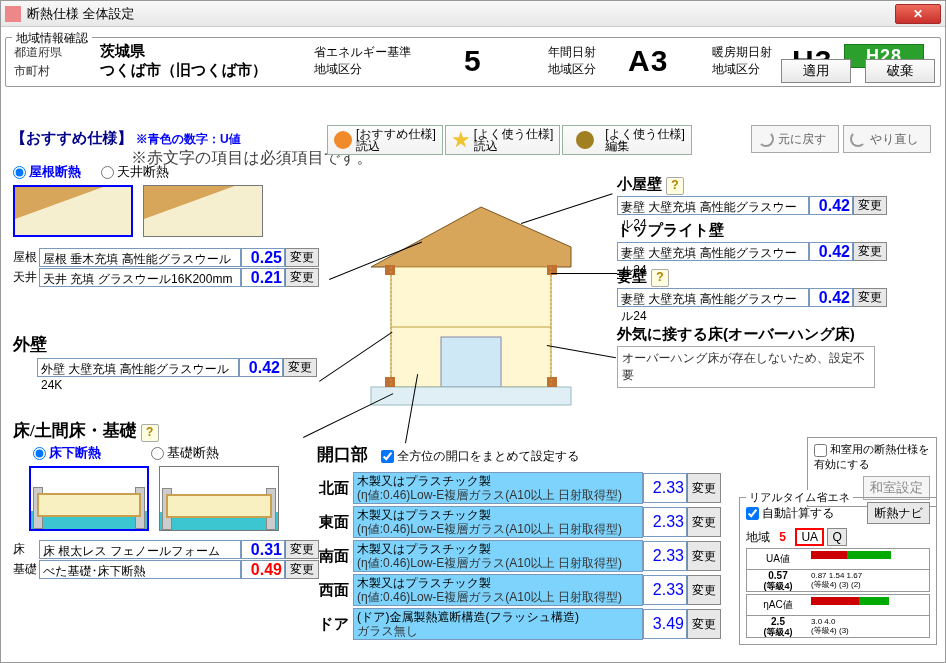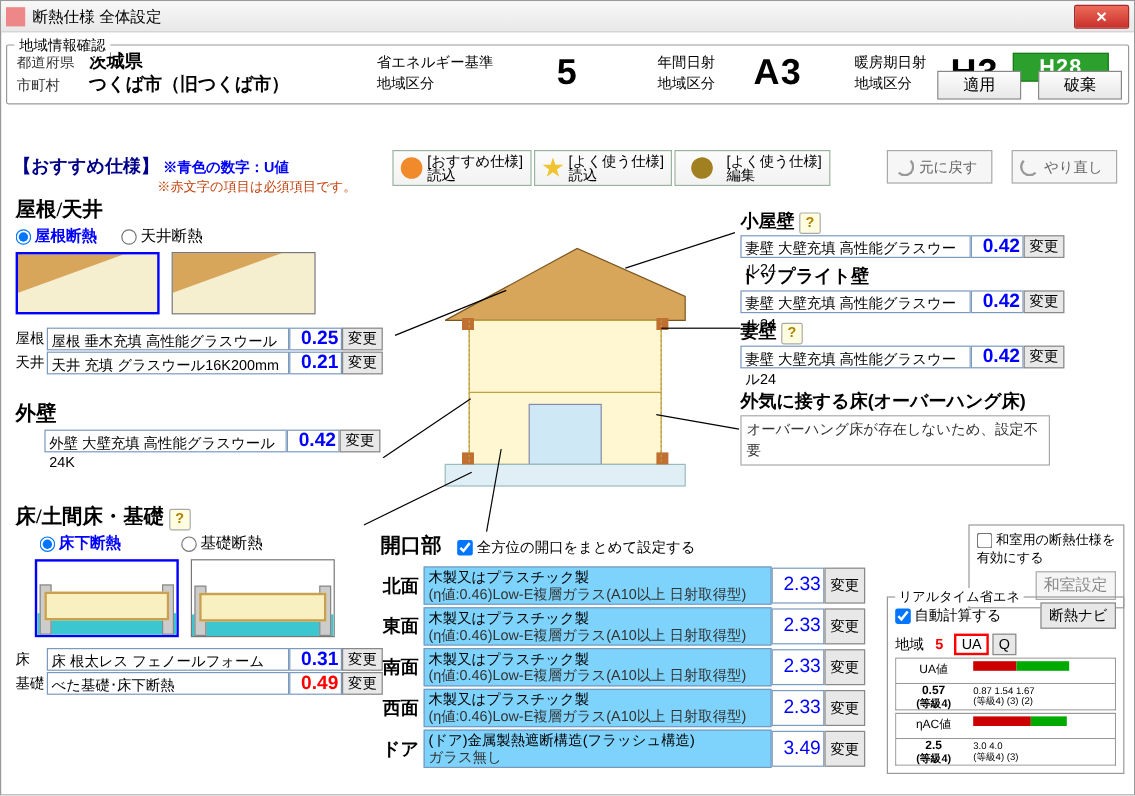--- a/index.html
+++ b/index.html
@@ -8,35 +8,35 @@
     .titlebar { height: 26px; background: linear-gradient(#f8f8f8,#e8e8e8); display: flex; align-items: center; padding: 0 4px; border-bottom: 1px solid #ccc; }
     .titlebar .icon { width: 16px; height: 16px; background: #e88; margin-right: 6px; }
     .titlebar .title { flex: 1; font-size: 13px; }
     .close-btn { width: 46px; height: 20px; background: linear-gradient(#ed6b5a,#c9302c); color: #fff; border: 1px solid #a52a2a; border-radius: 2px; display: flex; align-items: center; justify-content: center; font-weight: bold; cursor: pointer; }
     .content { padding: 4px; position: relative; }
 
     .region-box { border: 1px solid #999; border-radius: 2px; padding: 4px 8px 6px; position: relative; margin-top: 6px; }
     .region-box .caption { position: absolute; top: -8px; left: 6px; background: #fff; padding: 0 4px; font-size: 12px; }
     .region-row { display: flex; align-items: flex-end; gap: 4px; }
     .region-row .lbl { width: 56px; color: #333; }
-    .region-row .val { font-weight: bold; font-size: 15px; min-width: 140px; }
+    .region-row .val { font-weight: bold; font-size: 15px; min-width: 140px; margin-left: 26px; }
     .big-code { font-size: 30px; font-weight: bold; letter-spacing: 1px; min-width: 44px; text-align: left; }
     .h28 { position: absolute; top: 6px; right: 16px; width: 80px; height: 24px; background: #2ca02c; color: #fff; border: 1px solid #1a7a1a; display: flex; align-items: center; justify-content: center; font-weight: bold; font-size: 18px; letter-spacing: 1px; }
 
     .section-title { color: #008; font-size: 15px; font-weight: bold; display: inline; }
     .note-blue { color: #00f; font-size: 12px; font-weight: bold; }
-    .note-gray { font-size: 11px; color: #c2410c; }
+    .note-gray { font-size: 16px; color: #404040; }
 
     .toolbar-row { position: absolute; top: 98px; left: 326px; display: flex; gap: 2px; align-items: stretch; }
     .tool-btn { border: 1px solid #98b4a0; background: linear-gradient(#fcfcfc,#f2f2f2); padding: 2px 6px; display: flex; align-items: center; gap: 4px; cursor: pointer; font-size: 12px; }
     .tool-btn .ic { width: 18px; height: 18px; border-radius: 50%; }
     .ic-orange { background: #f08a2a; }
     .ic-star { background: #f0c430; clip-path: polygon(50% 0,61% 35%,98% 35%,68% 57%,79% 91%,50% 70%,21% 91%,32% 57%,2% 35%,39% 35%); border-radius:0; }
     .ic-pen { background: #a08020; transform: rotate(-40deg); width: 4px; height: 18px; border-radius: 1px; margin: 0 7px; }
-    .undo-btns { position: absolute; top: 98px; right: 14px; display: flex; gap: 16px; }
+    .undo-btns { position: absolute; top: 98px; right: 14px; display: flex; gap: 4px; }
     .undo-btn { width: 88px; height: 28px; border: 1px solid #aaa; background: #f6f6f6; display: flex; align-items: center; gap: 4px; padding: 0 6px; cursor: pointer; color: #666; }
     .undo-btn .arc { width: 16px; height: 16px; border: 2px solid #999; border-radius: 50%; border-left-color: transparent; border-top-color: transparent; }
 
     .h2 { font-size: 17px; font-weight: bold; margin: 2px 0; font-family: "MS PGothic",serif; }
     .radio-row { display: flex; align-items: center; gap: 20px; margin: 2px 0 4px; font-size: 13px; }
     .radio-row .lbl-sel { color: #00f; font-weight: bold; }
     .thumb-row { display: flex; gap: 10px; }
     .thumb { width: 120px; height: 52px; background: linear-gradient(160deg,#d8a65a 35%, #f5efd0 36%); border: 1px solid #777; position: relative; }
     .thumb.sel { border: 2px solid #00f; }
     .floor-thumb { width: 120px; height: 65px; background: #fff; border: 1px solid #777; position: relative; overflow:hidden; }
@@ -159,21 +159,20 @@
           <span class="arc"></span>
           <span>元に戻す</span>
         </div>
       <div class="undo-btn">
           <span class="arc" style="transform:scaleX(-1);"></span>
           <span>やり直し</span>
         </div>
     </div>
 
     <div style="position:absolute; left:12px; top:134px; width:320px;">
-      <div class="h2">屋根/天井</div>
       <div class="radio-row">
         <label><input type="radio" checked="" style=""><span class="lbl-sel">屋根断熱</span></label>
         <label><input type="radio" style=""><span>天井断熱</span></label>
       </div>
       <div class="thumb-row">
         <div class="thumb sel"></div>
         <div class="thumb"></div>
       </div>
       <div style="height:10px;"></div>
       <div class="spec-row">

